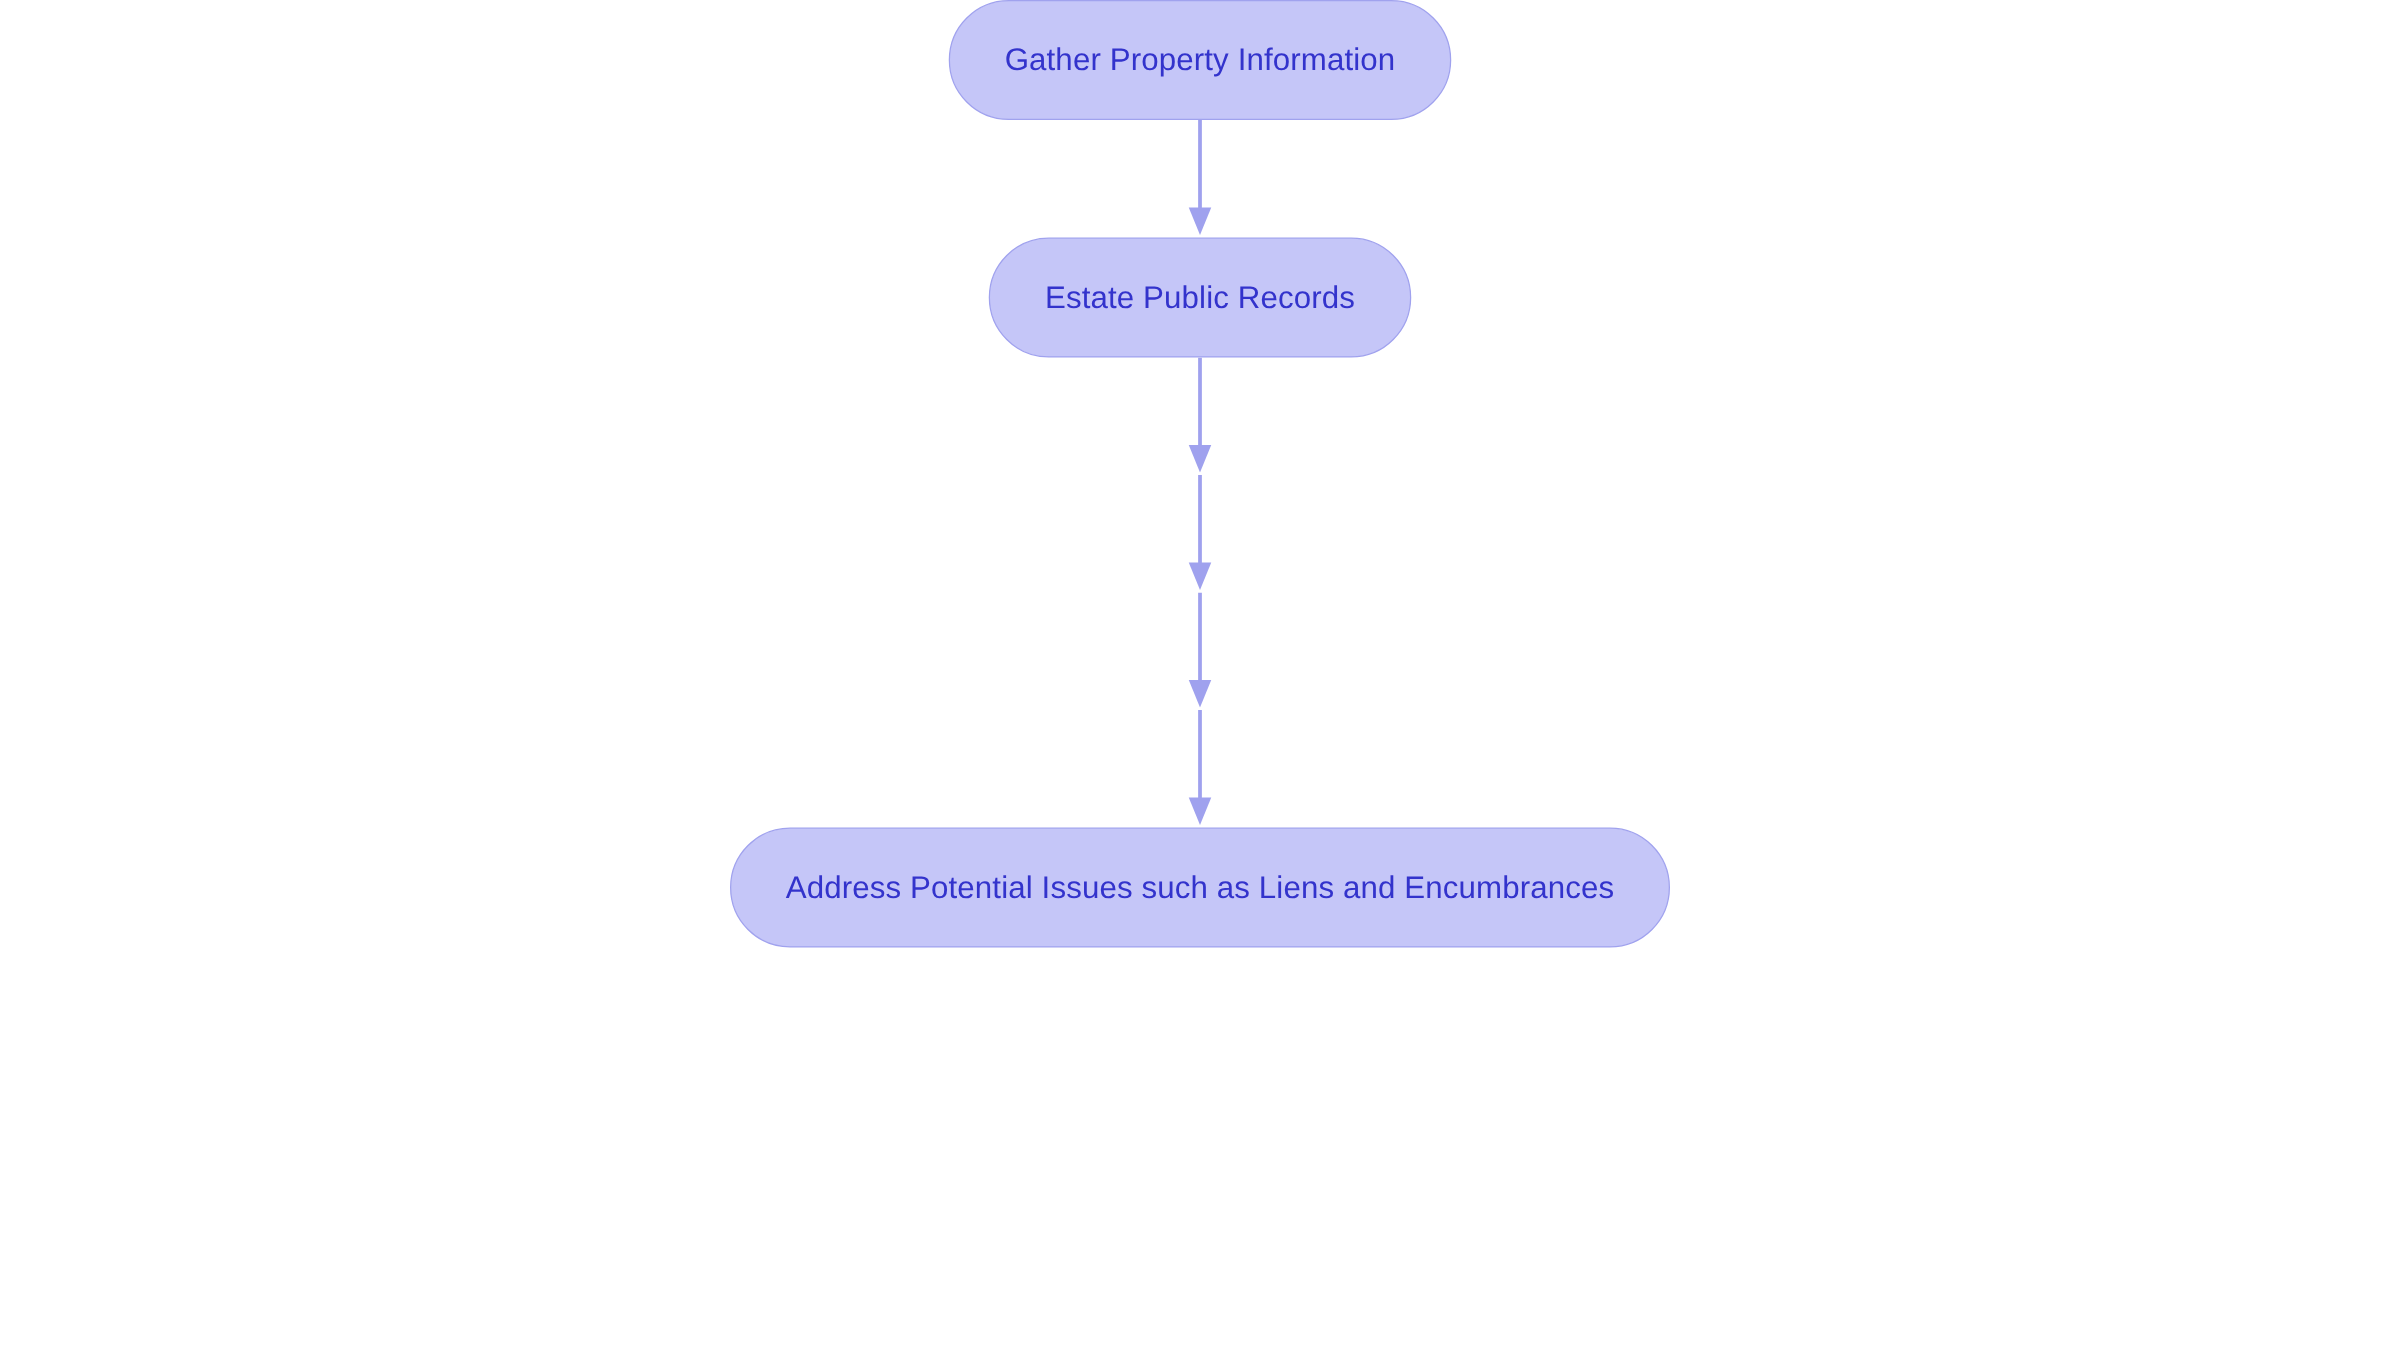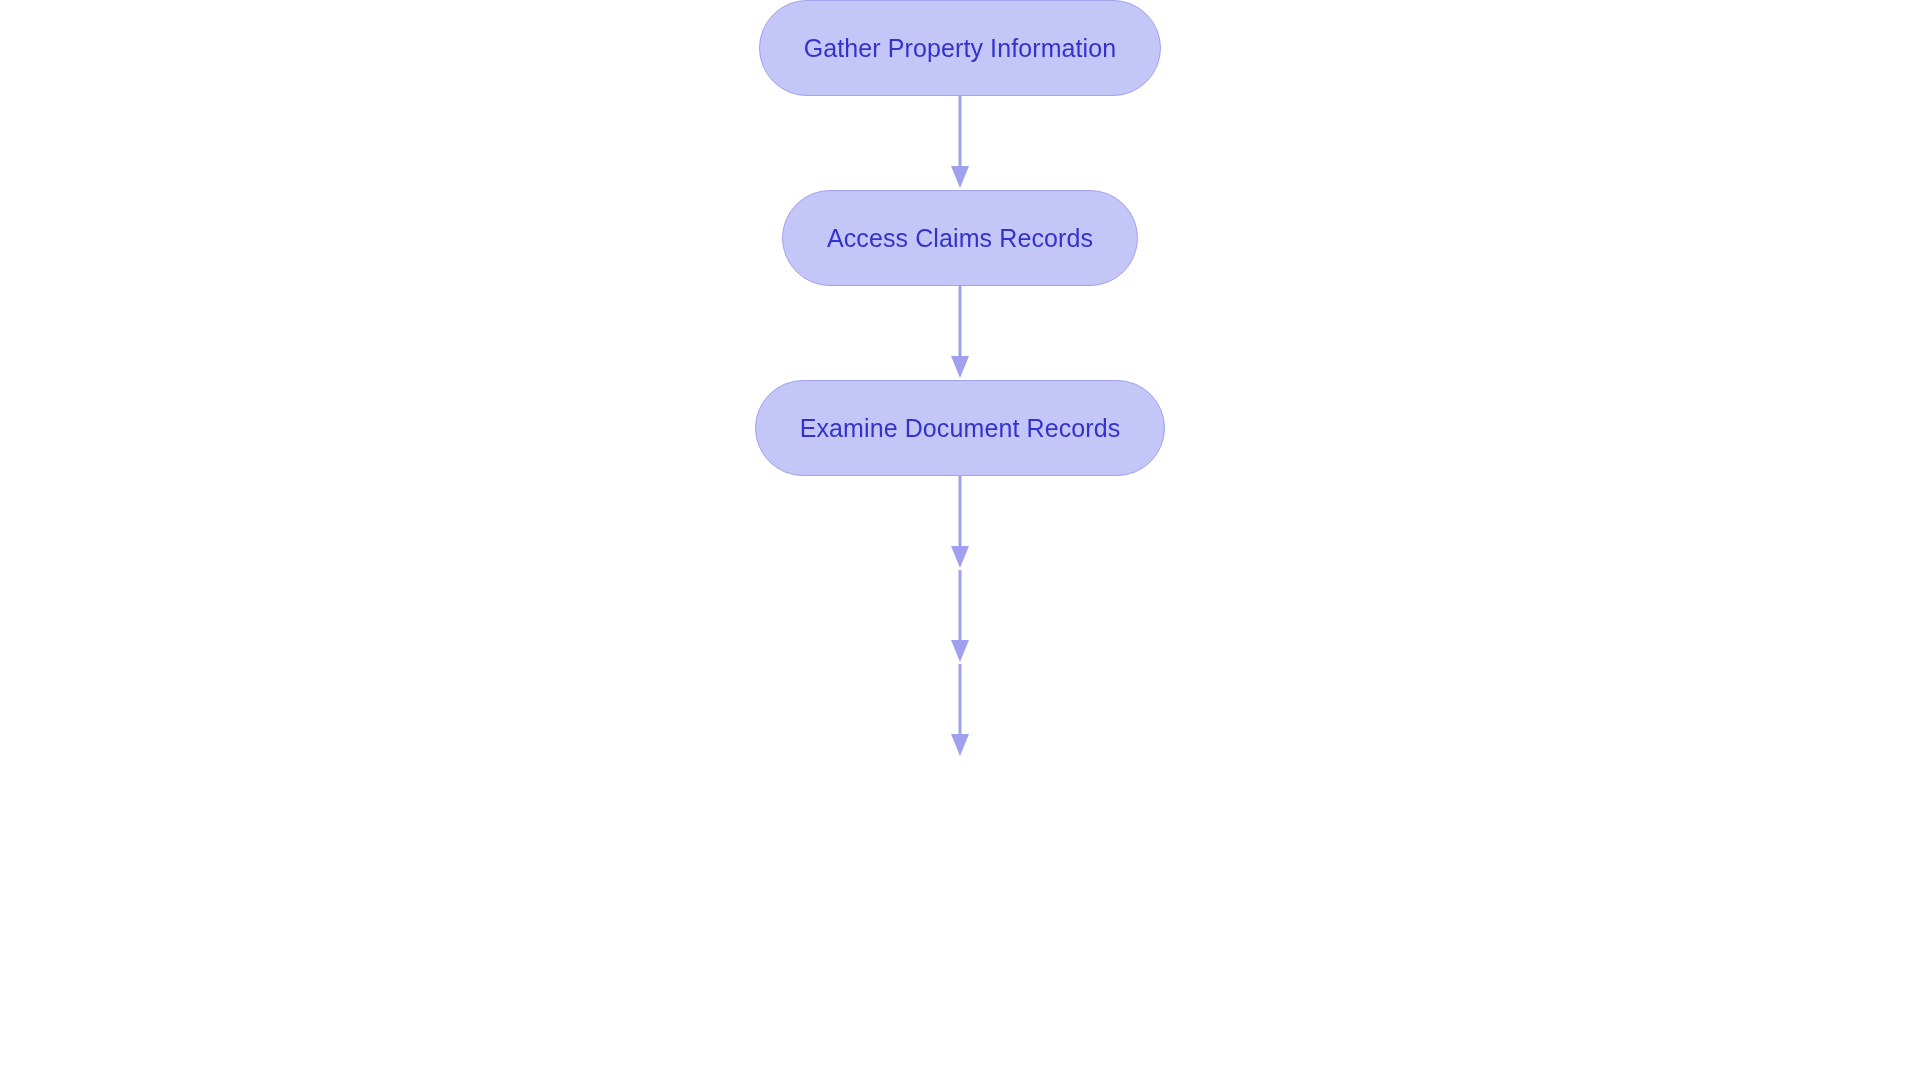--- a/index.html
+++ b/index.html
@@ -78,32 +78,21 @@
     </div>
   </div>
 
   <svg class="connector" viewBox="0 0 24 94" aria-hidden="true">
     <line class="connector-line" x1="12" y1="0" x2="12" y2="74"></line>
     <polygon class="connector-head" points="12,92 3,70 21,70"></polygon>
   </svg>
 
   <div class="flow-row">
     <div class="node">
-      <span class="node-label">Access Claims Records</span>
-    </div>
-  </div>
-
-  <svg class="connector" viewBox="0 0 24 94" aria-hidden="true">
-    <line class="connector-line" x1="12" y1="0" x2="12" y2="74"></line>
-    <polygon class="connector-head" points="12,92 3,70 21,70"></polygon>
-  </svg>
-
-  <div class="flow-row">
-    <div class="node">
-      <span class="node-label">Examine Document Records</span>
+      <span class="node-label">Estate Public Records</span>
     </div>
   </div>
 
   <svg class="connector" viewBox="0 0 24 94" aria-hidden="true">
     <line class="connector-line" x1="12" y1="0" x2="12" y2="74"></line>
     <polygon class="connector-head" points="12,92 3,70 21,70"></polygon>
   </svg>
 
 
   <svg class="connector" viewBox="0 0 24 94" aria-hidden="true">
@@ -111,13 +100,24 @@
     <polygon class="connector-head" points="12,92 3,70 21,70"></polygon>
   </svg>
 
 
   <svg class="connector" viewBox="0 0 24 94" aria-hidden="true">
     <line class="connector-line" x1="12" y1="0" x2="12" y2="74"></line>
     <polygon class="connector-head" points="12,92 3,70 21,70"></polygon>
   </svg>
 
 
+  <svg class="connector" viewBox="0 0 24 94" aria-hidden="true">
+    <line class="connector-line" x1="12" y1="0" x2="12" y2="74"></line>
+    <polygon class="connector-head" points="12,92 3,70 21,70"></polygon>
+  </svg>
+
+  <div class="flow-row">
+    <div class="node">
+      <span class="node-label">Address Potential Issues such as Liens and Encumbrances</span>
+    </div>
+  </div>
+
 </div>
 
 </body></html>

